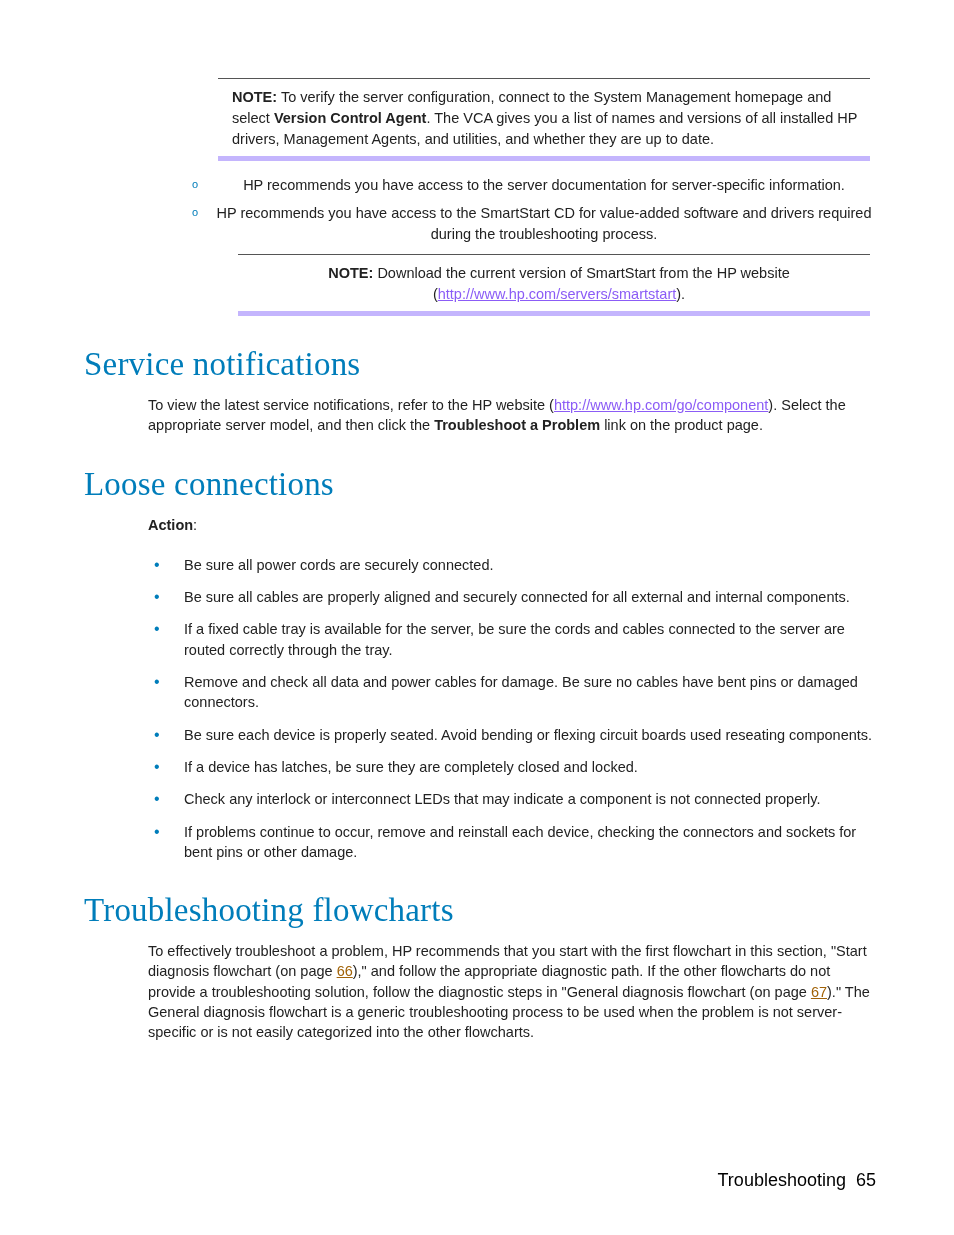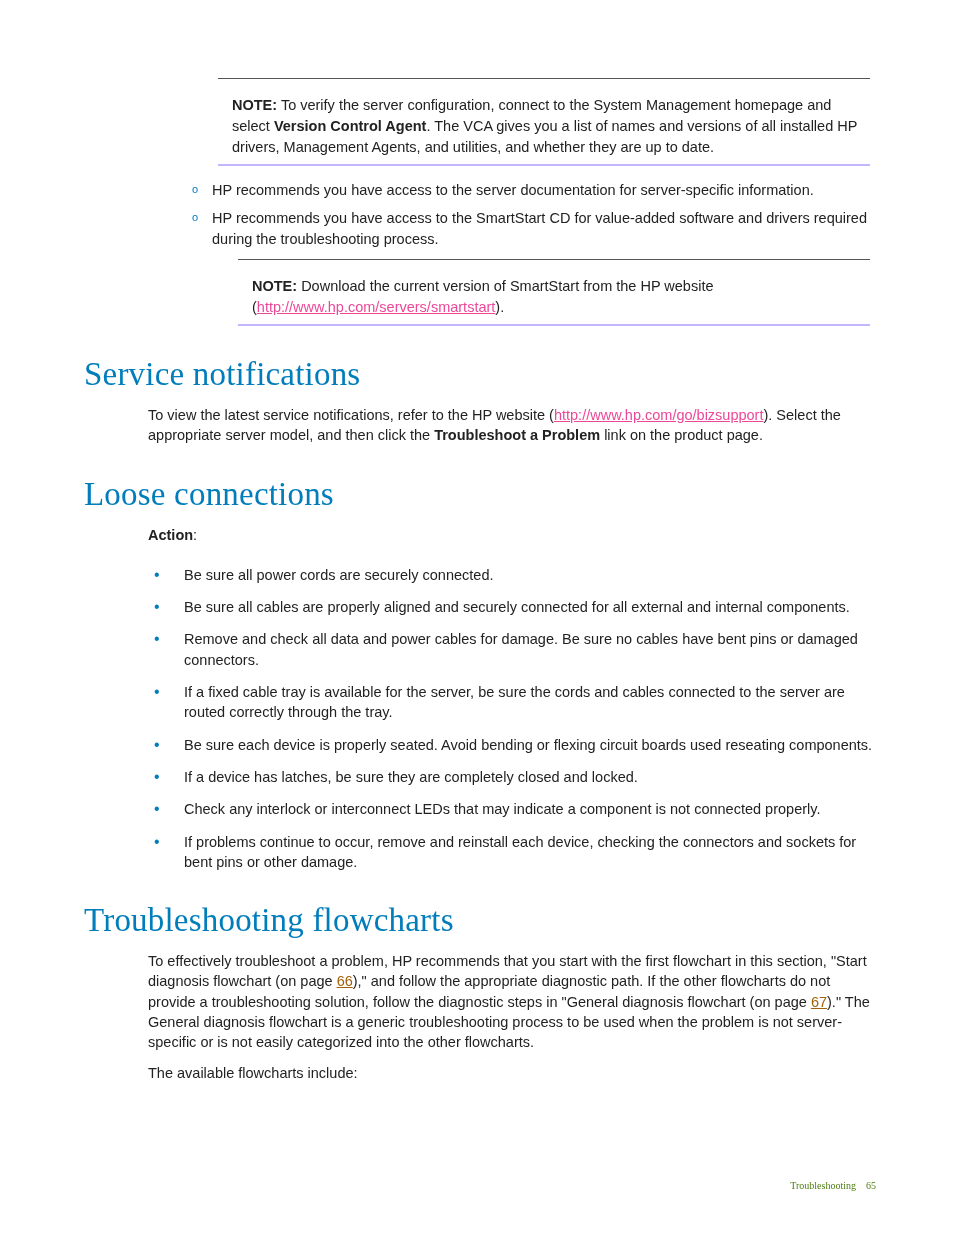--- a/index.html
+++ b/index.html
@@ -27,36 +27,37 @@
     margin: 30px 0 12px 0;
     letter-spacing: 0.2px;
   }
   p {
     margin: 6px 0 10px 0;
     line-height: 1.4;
   }
   .indent-body { margin-left: 64px; }
   .note {
     border-top: 1px solid #555;
-    border-bottom: 2px solid #c4b5fd;
-    padding: 16px 4px 6px 8px;
+    border-bottom: 5px solid #c4b5fd;
+    padding: 8px 4px 6px 8px;
     margin: 8px 0 14px 0;
     line-height: 1.45;
   }
   .note-inner { margin-left: 6px; }
   a, .link {
-    color: #ec4899;
+    color: #8b5cf6;
     text-decoration: underline;
     cursor: pointer;
   }
   .page-ref { color: #a16207; }
   ul.circ {
     list-style: none;
     padding-left: 0;
     margin: 8px 0 8px 0;
+    text-align: center;
   }
   ul.circ > li {
     position: relative;
     padding-left: 20px;
     margin-bottom: 8px;
     line-height: 1.4;
   }
   ul.circ > li::before {
     content: "o";
     font-family: Arial, sans-serif;
@@ -83,23 +84,22 @@
     color: #007dba;
     position: absolute;
     left: 6px;
     top: -1px;
   }
   .bold { font-weight: bold; }
   .footer {
     position: absolute;
     bottom: 44px;
     right: 78px;
-    font-size: 10px;
-    color: #4d7c0f;
-    font-family: Liberation Serif, serif;
+    font-size: 18px;
+    color: #000000;
   }
   .footer .pnum { margin-left: 10px; }
   .outer-note-wrap { margin-left: 134px; margin-right: 6px; }
   .circ-wrap { margin-left: 108px; }
   .inner-note-wrap { margin-left: 26px; margin-right: 6px; }
 </style>
 </head>
 <body>
 
 <div class="page">
@@ -124,44 +124,43 @@
             </div>
           </div>
         </div>
       </li>
     </ul>
   </div>
 
   <h1>Service notifications</h1>
   <div class="indent-body">
     <p>
-      <span>To view the latest service notifications, refer to the HP website (</span><a class="link">http://www.hp.com/go/bizsupport</a><span>). Select the appropriate server model, and then click the </span><span class="bold">Troubleshoot a Problem</span><span> link on the product page.</span>
+      <span>To view the latest service notifications, refer to the HP website (</span><a class="link">http://www.hp.com/go/component</a><span>). Select the appropriate server model, and then click the </span><span class="bold">Troubleshoot a Problem</span><span> link on the product page.</span>
     </p>
   </div>
 
   <h1>Loose connections</h1>
   <div class="indent-body">
     <p><span class="bold">Action</span><span>:</span></p>
     <ul class="bull">
       <li><span>Be sure all power cords are securely connected.</span></li>
       <li><span>Be sure all cables are properly aligned and securely connected for all external and internal components.</span></li>
+      <li><span>If a fixed cable tray is available for the server, be sure the cords and cables connected to the server are routed correctly through the tray.</span></li>
       <li><span>Remove and check all data and power cables for damage. Be sure no cables have bent pins or damaged connectors.</span></li>
-      <li><span>If a fixed cable tray is available for the server, be sure the cords and cables connected to the server are routed correctly through the tray.</span></li>
       <li><span>Be sure each device is properly seated. Avoid bending or flexing circuit boards used reseating components.</span></li>
       <li><span>If a device has latches, be sure they are completely closed and locked.</span></li>
       <li><span>Check any interlock or interconnect LEDs that may indicate a component is not connected properly.</span></li>
       <li><span>If problems continue to occur, remove and reinstall each device, checking the connectors and sockets for bent pins or other damage.</span></li>
     </ul>
   </div>
 
   <h1>Troubleshooting flowcharts</h1>
   <div class="indent-body">
     <p>
       <span>To effectively troubleshoot a problem, HP recommends that you start with the first flowchart in this section, "Start diagnosis flowchart (on page </span><a class="page-ref">66</a><span>)," and follow the appropriate diagnostic path. If the other flowcharts do not provide a troubleshooting solution, follow the diagnostic steps in "General diagnosis flowchart (on page </span><a class="page-ref">67</a><span>)." The General diagnosis flowchart is a generic troubleshooting process to be used when the problem is not server-specific or is not easily categorized into the other flowcharts.</span>
     </p>
-    <p>The available flowcharts include:</p>
   </div>
 
   <div class="footer">
     <span>Troubleshooting</span><span class="pnum">65</span>
   </div>
 
 </div>
 
 </body></html>

